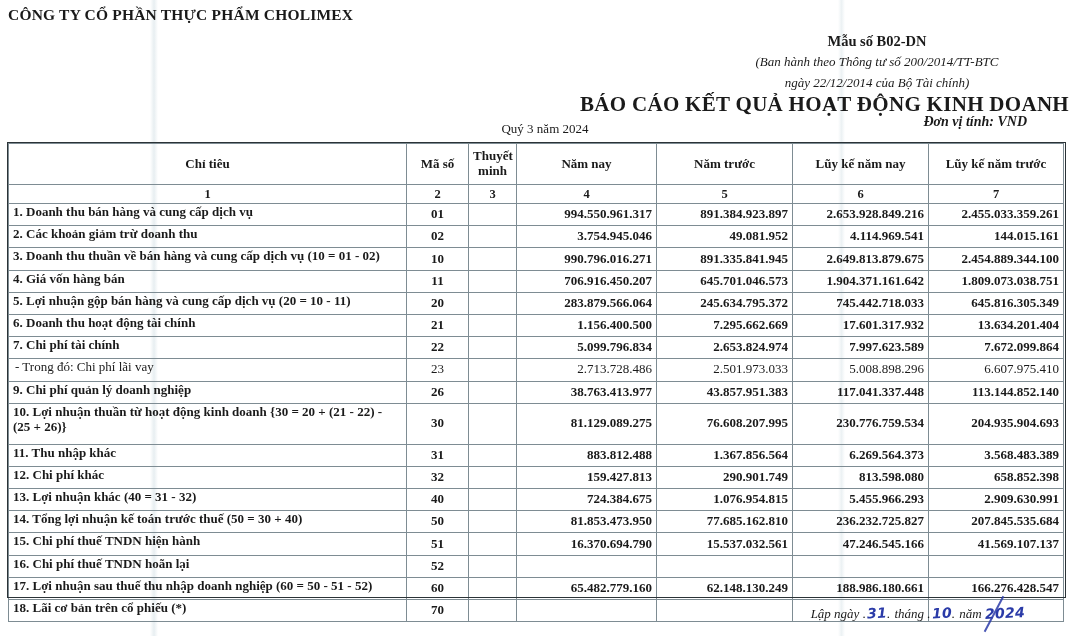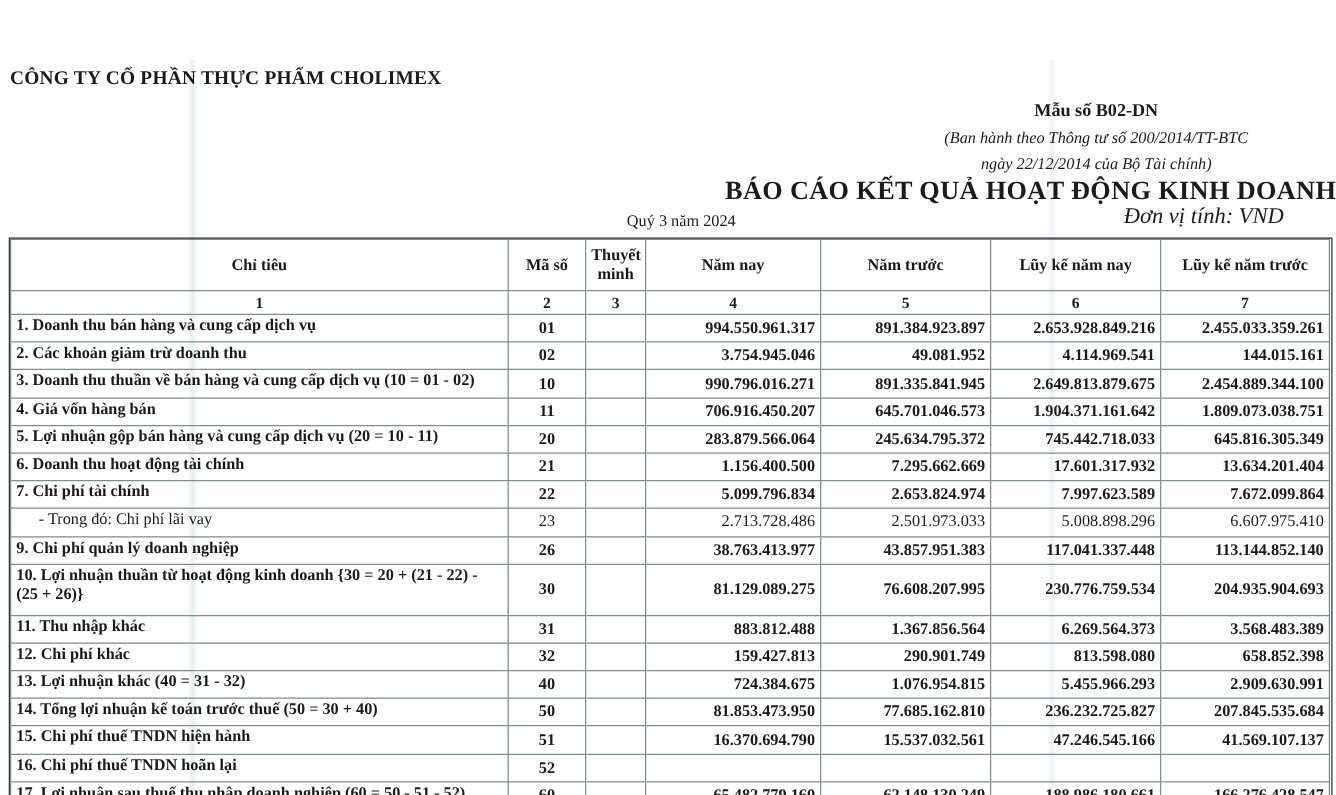--- a/index.html
+++ b/index.html
@@ -4,21 +4,21 @@
 <style>
   html,body{margin:0;padding:0;}
   body{
     width:1069px;height:636px;
     background:#ffffff;
     font-family:"Liberation Serif", serif;
     color:#1a1a1a;
     position:relative;
     overflow:hidden;
   }
-  .page{position:absolute;inset:0;margin-top:48px;}
+  .page{position:absolute;inset:0;}
 
   
   .scan-band{
     position:absolute;top:0;bottom:0;left:150px;width:8px;
     background:linear-gradient(90deg,rgba(170,195,205,0) 0%,rgba(170,195,205,.28) 50%,rgba(170,195,205,0) 100%);
     pointer-events:none;
   }
   .scan-band2{
     position:absolute;top:0;bottom:0;left:838px;width:7px;
     background:linear-gradient(90deg,rgba(170,195,205,0) 0%,rgba(170,195,205,.22) 50%,rgba(170,195,205,0) 100%);
@@ -36,21 +36,21 @@
   .form-ref{font-style:italic;font-size:13px;line-height:1.35;margin-top:3px;}
 
   .title{
     position:absolute;left:0;right:0;top:92px;text-align:right;
     font-weight:bold;font-size:21px;letter-spacing:.3px;
   }
   .subtitle{
     position:absolute;left:0;right:0;top:121px;text-align:center;font-size:13px;padding-left:21px;
   }
   .unit{
-    position:absolute;right:42px;top:114px;font-style:italic;font-size:18px;
+    position:absolute;right:42px;top:114px;font-style:italic;font-size:14px;font-weight:bold;
   }
 
   table.rep{
     position:absolute;left:8px;top:143px;
     border-collapse:collapse;
     width:1055px;
     font-size:13px;
     table-layout:fixed;
   }
   table.rep th,table.rep td{
@@ -58,21 +58,21 @@
     padding:1px 4px;
     vertical-align:middle;
     line-height:1.15;
   }
   table.rep thead th{
     text-align:center;font-weight:bold;font-size:13px;
     height:38px;
   }
   .rownum td{text-align:center;font-weight:bold;height:16px;font-size:12.5px;}
   td.lbl{text-align:left;font-weight:bold;padding-left:5px;}
-  td.lbl.sub{font-weight:normal;padding-left:22px;}
+  td.lbl.sub{font-weight:normal;padding-left:6px;}
   td.code{text-align:center;font-weight:bold;}
   td.code.sub{font-weight:normal;}
   td.num{text-align:right;font-weight:bold;padding-right:5px;white-space:nowrap;}
   td.num.sub{font-weight:normal;font-family:Liberation Serif, serif;}
   tr.body td{height:19.2px;}
   tr.tall td{height:38px;}
   tr.body td.lbl{vertical-align:top;padding-top:1px;}
 
   
   table.rep{outline:none;}

